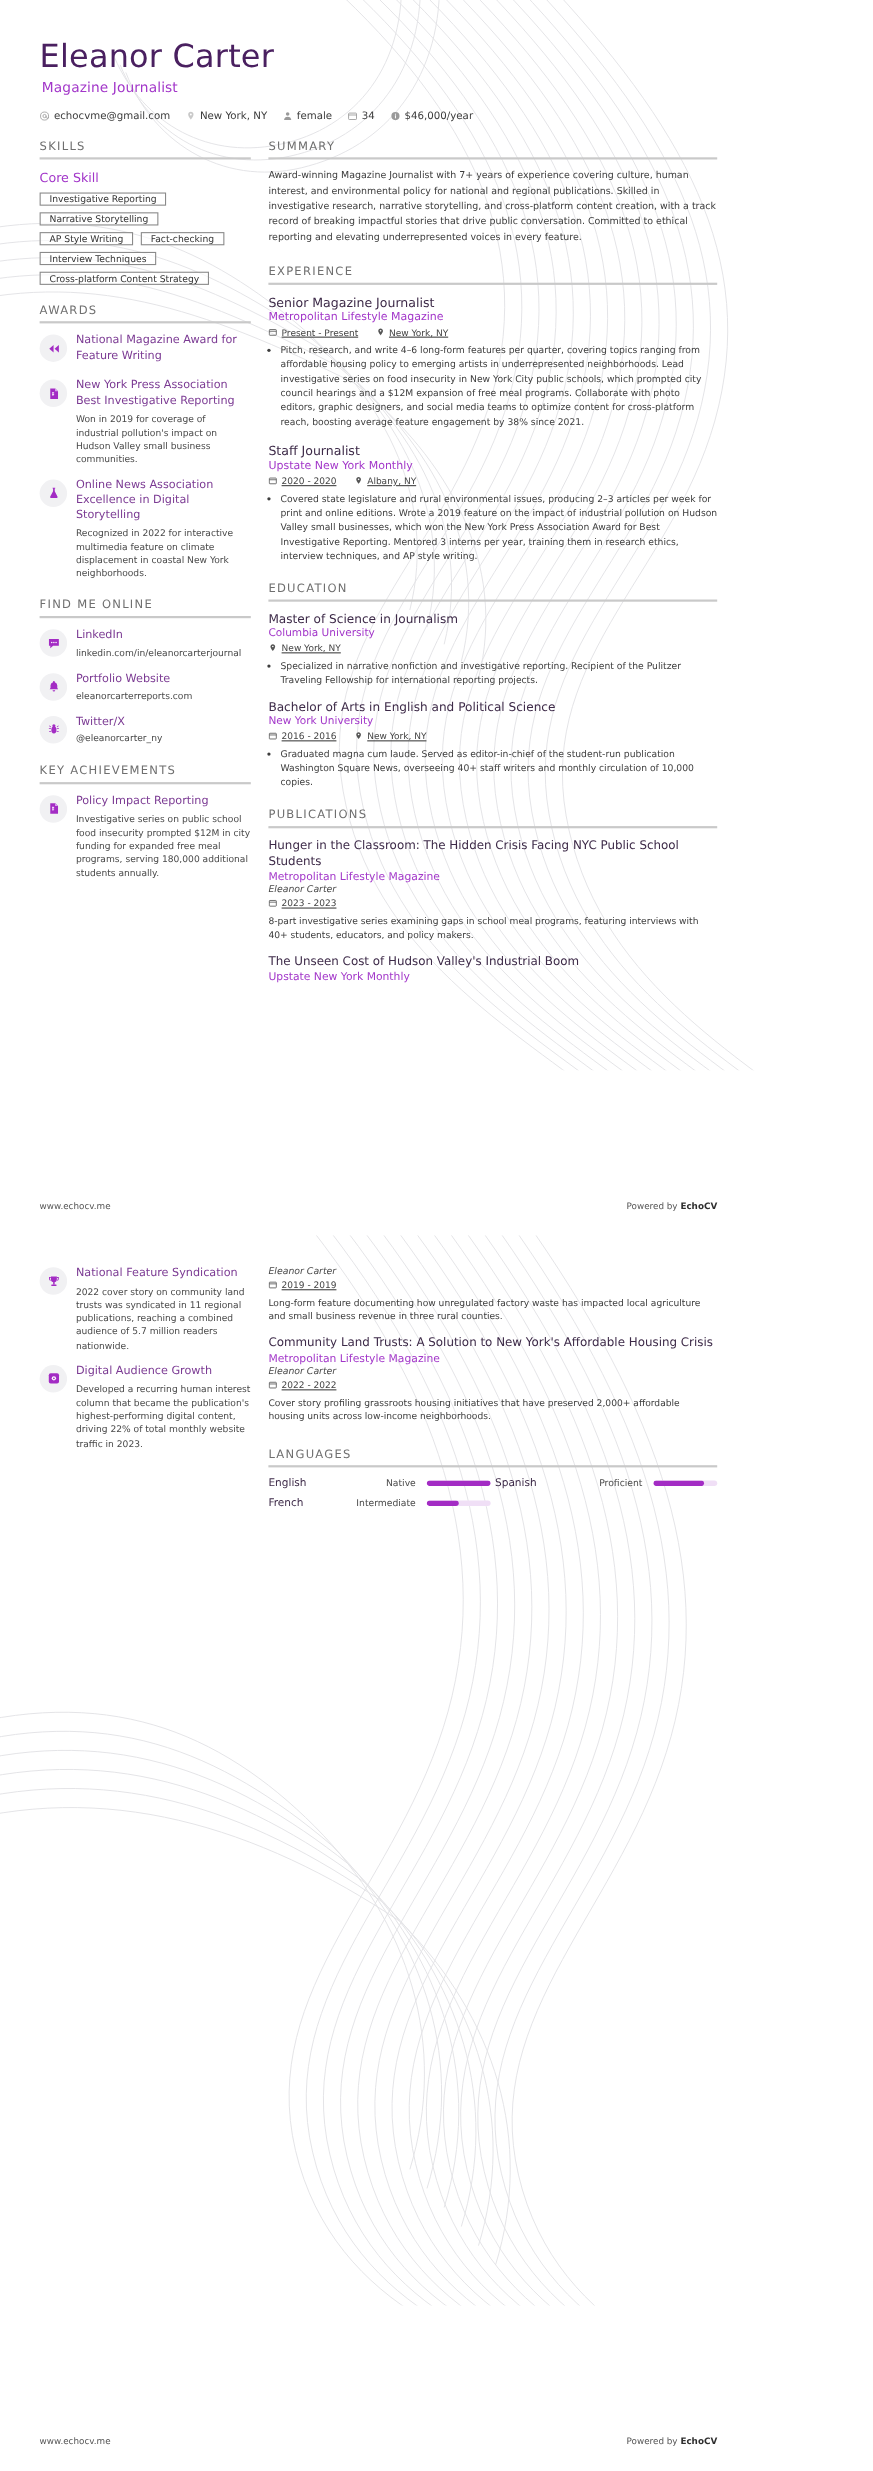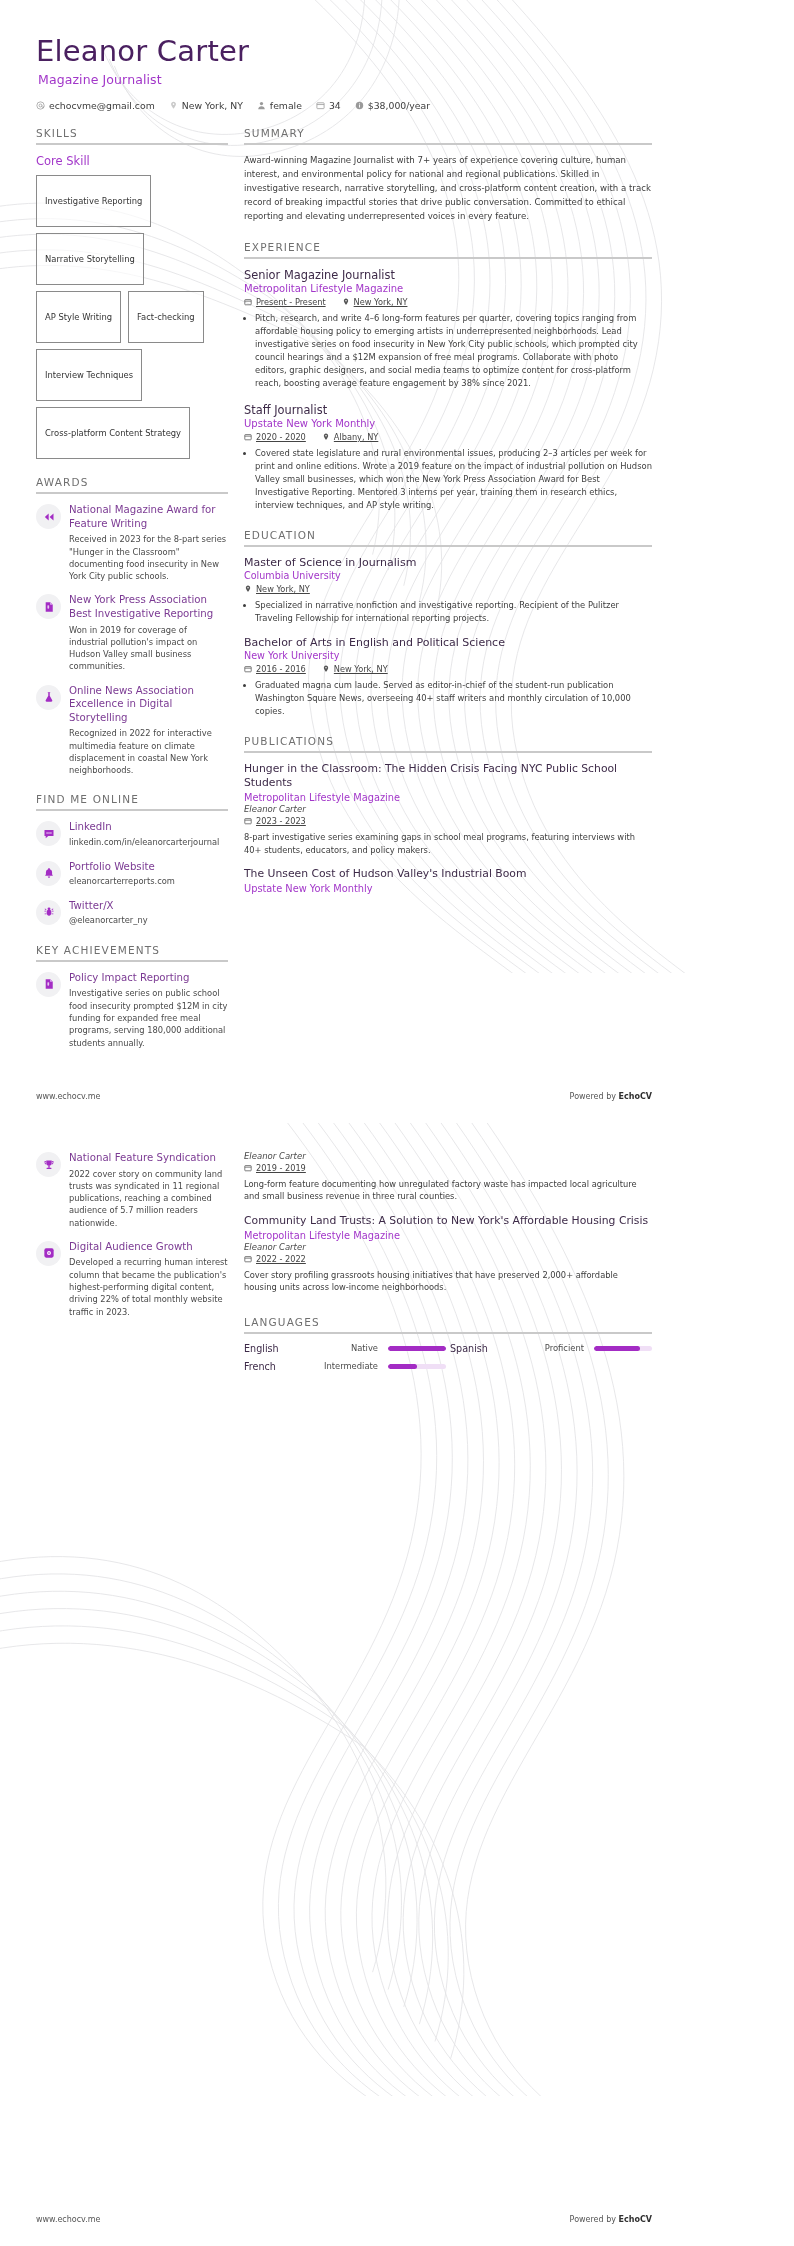--- a/index.html
+++ b/index.html
@@ -92,21 +92,21 @@
 
   
   .skills-group-label {
     font-size: 11.5px;
     color: #a236c9;
     margin: 2px 0 7px 0;
   }
   .chips { display: flex; flex-wrap: wrap; gap: 6px 7px; }
   .chip {
     border: 1px solid #8a8a8a;
-    padding: 20px 8px;
+    padding: 0 8px;
     font-size: 8.4px;
     color: #333;
     background: rgba(255,255,255,.65);
     line-height: 1.2;
     white-space: nowrap;
   }
 
   
   .ientry { display: flex; gap: 8px; margin-bottom: 11px; }
   .ibadge {
@@ -298,21 +298,21 @@
           <span>34</span>
         </span>
         <span class="contact-item">
           <span class="cico">
               <svg viewBox="0 0 16 16">
                 <circle cx="8" cy="8" r="6.6" fill="#9a9a9a"></circle>
                 <rect x="7.2" y="6.7" width="1.6" height="5" fill="#fff"></rect>
                 <rect x="7.2" y="4.2" width="1.6" height="1.7" fill="#fff"></rect>
               </svg>
             </span>
-          <span>$38,000/year</span>
+          <span>$46,000/year</span>
         </span>
       </div>
     </div>
 
     <div class="cols">
 
       <div class="left">
 
         <div class="sect">
           <div class="sect-title">SKILLS</div>
@@ -334,21 +334,20 @@
 
           <div class="ientry">
             <span class="ibadge">
                 <svg viewBox="0 0 16 16" fill="#a32cc4">
                   <path d="M7.6 3.4v9.2L2.4 8z"></path>
                   <path d="M14 3.4v9.2L8.8 8z"></path>
                 </svg>
               </span>
             <div class="ibody">
               <div class="ititle">National Magazine Award for Feature Writing</div>
-              <div class="idesc">Received in 2023 for the 8-part series "Hunger in the Classroom" documenting food insecurity in New York City public schools.</div>
             </div>
           </div>
 
           <div class="ientry">
             <span class="ibadge">
                 <svg viewBox="0 0 16 16">
                   <path d="M3.6 1.6h6L13 5v9.4H3.6z" fill="#a32cc4"></path>
                   <path d="M9.4 1.6V5H13" fill="#d9a5ee"></path>
                   <path d="M8.3 7.2h-1v1h1v.9h-1v1.6h-.9V9.1h-.6v-.9h.6v-1h-.6v-.9h.6V5.7h.9v.6h1z" fill="#fff"></path>
                 </svg>

